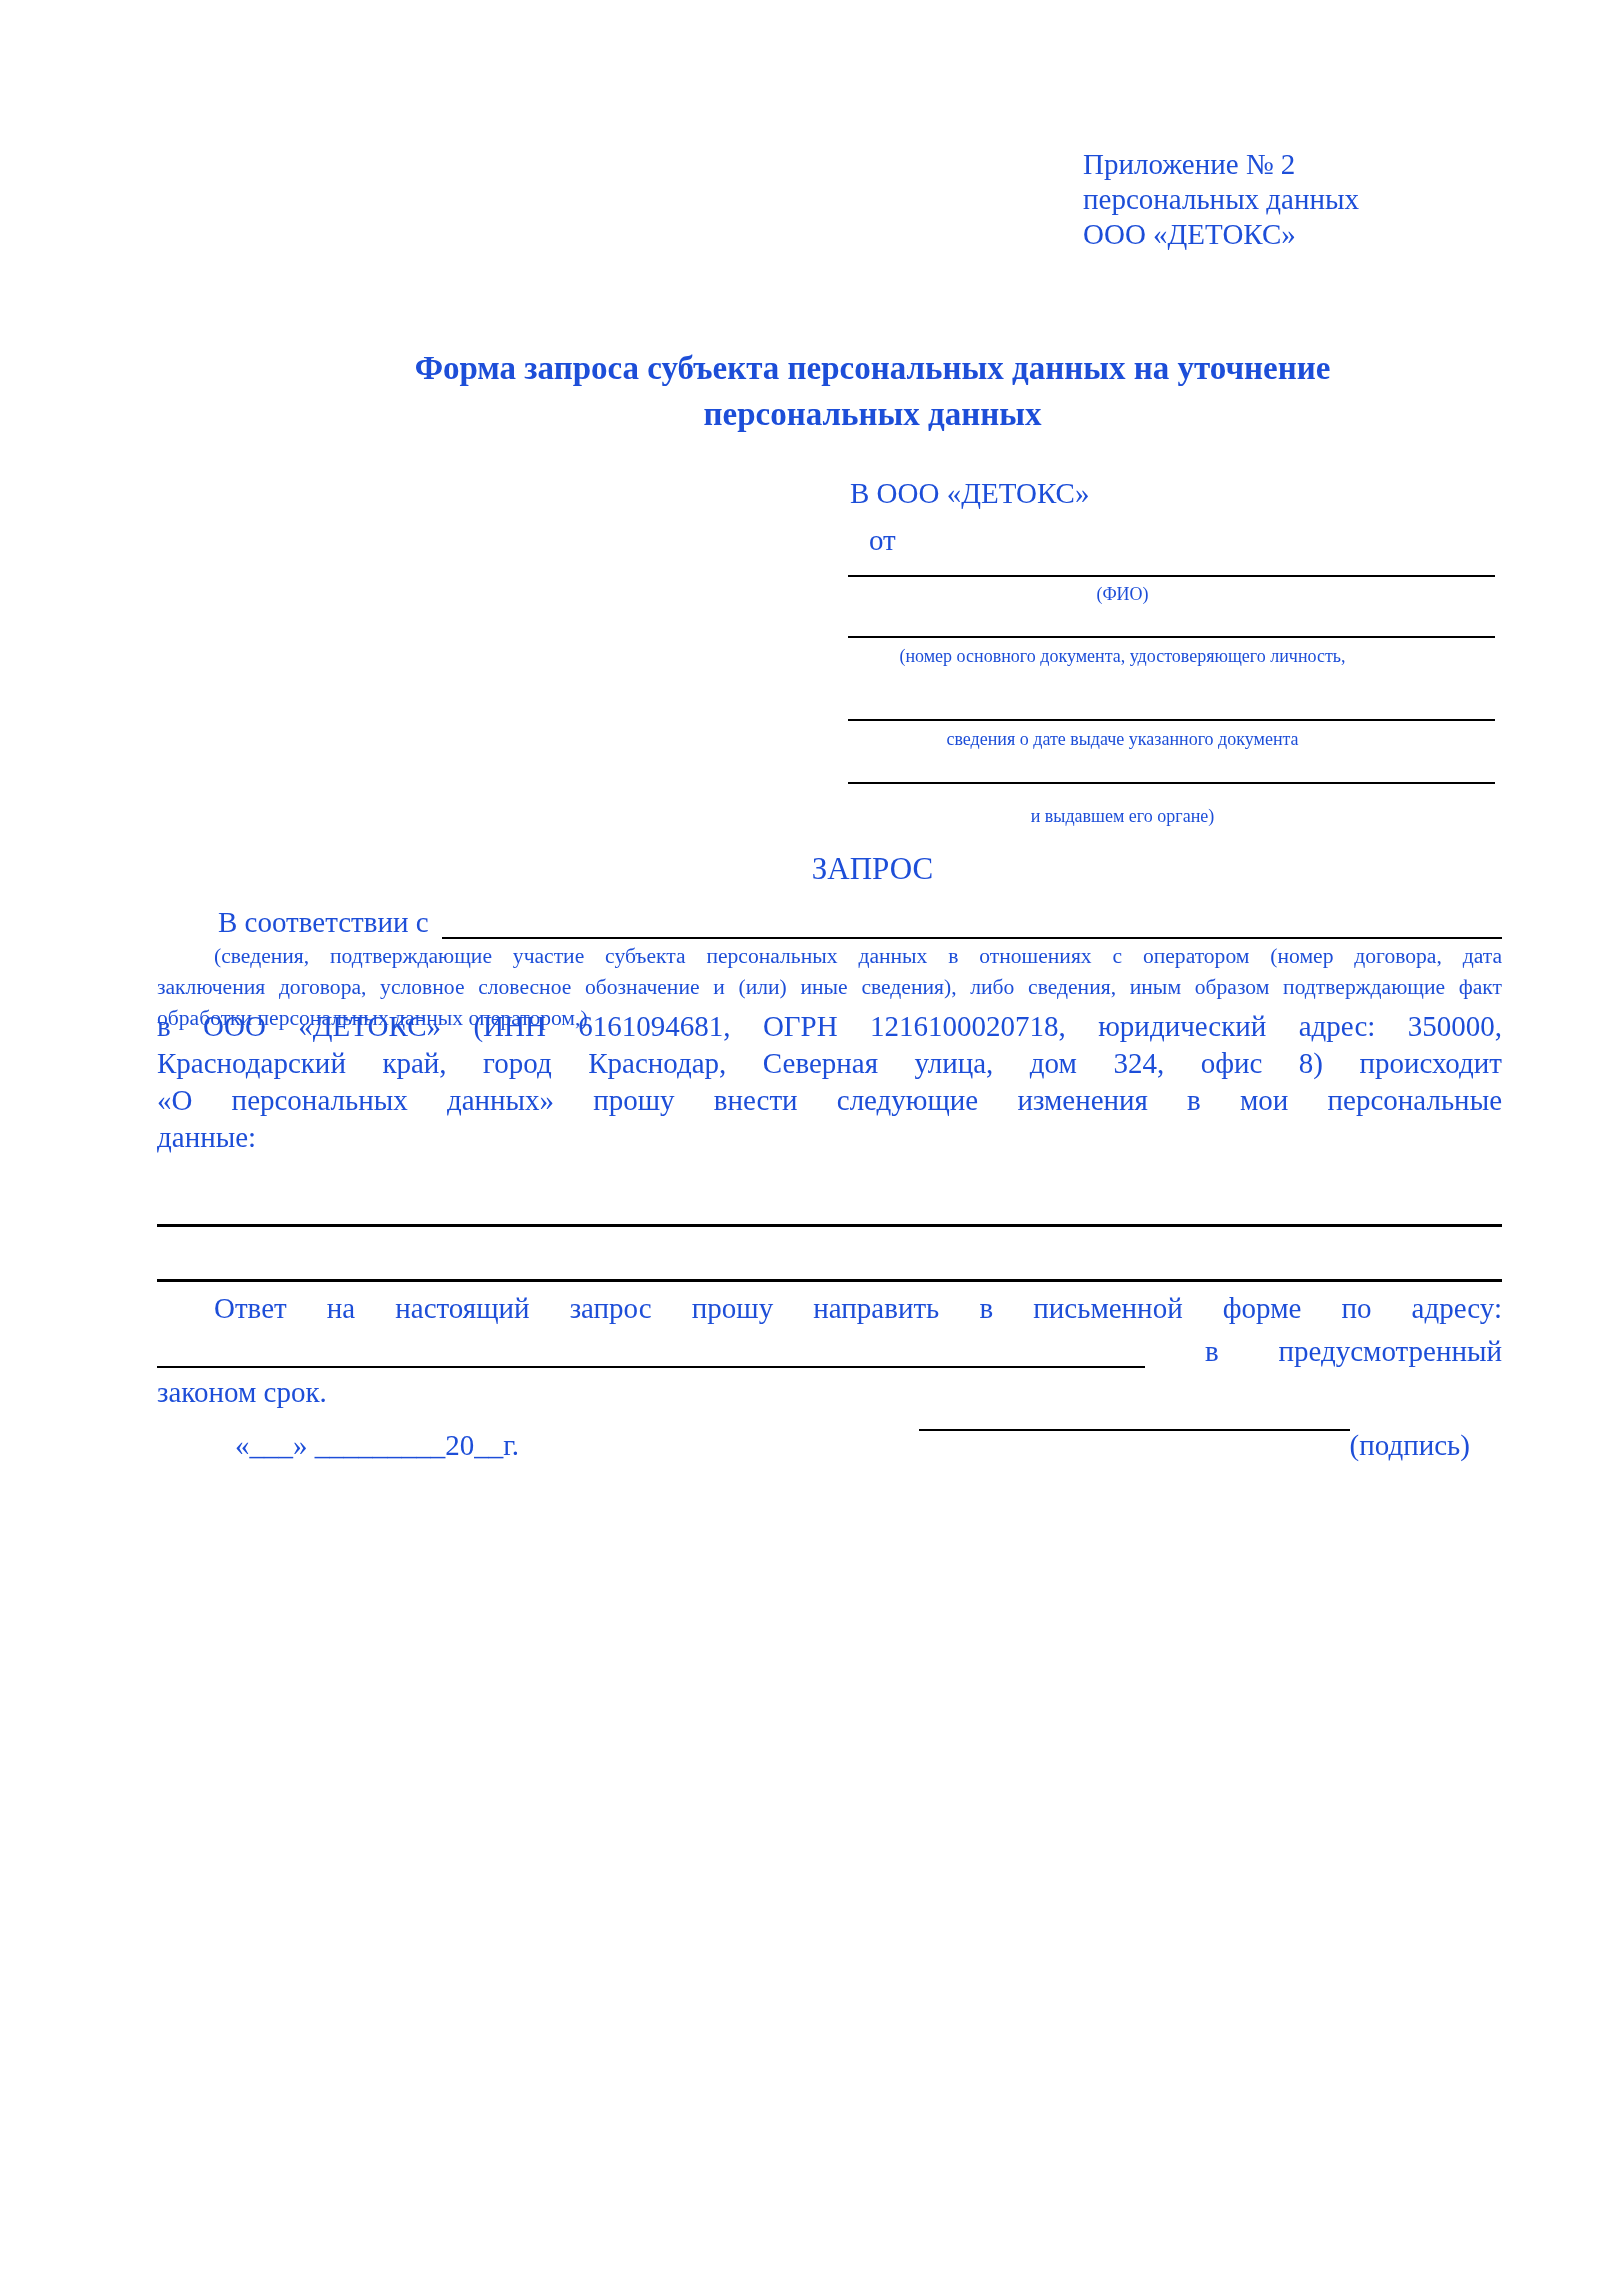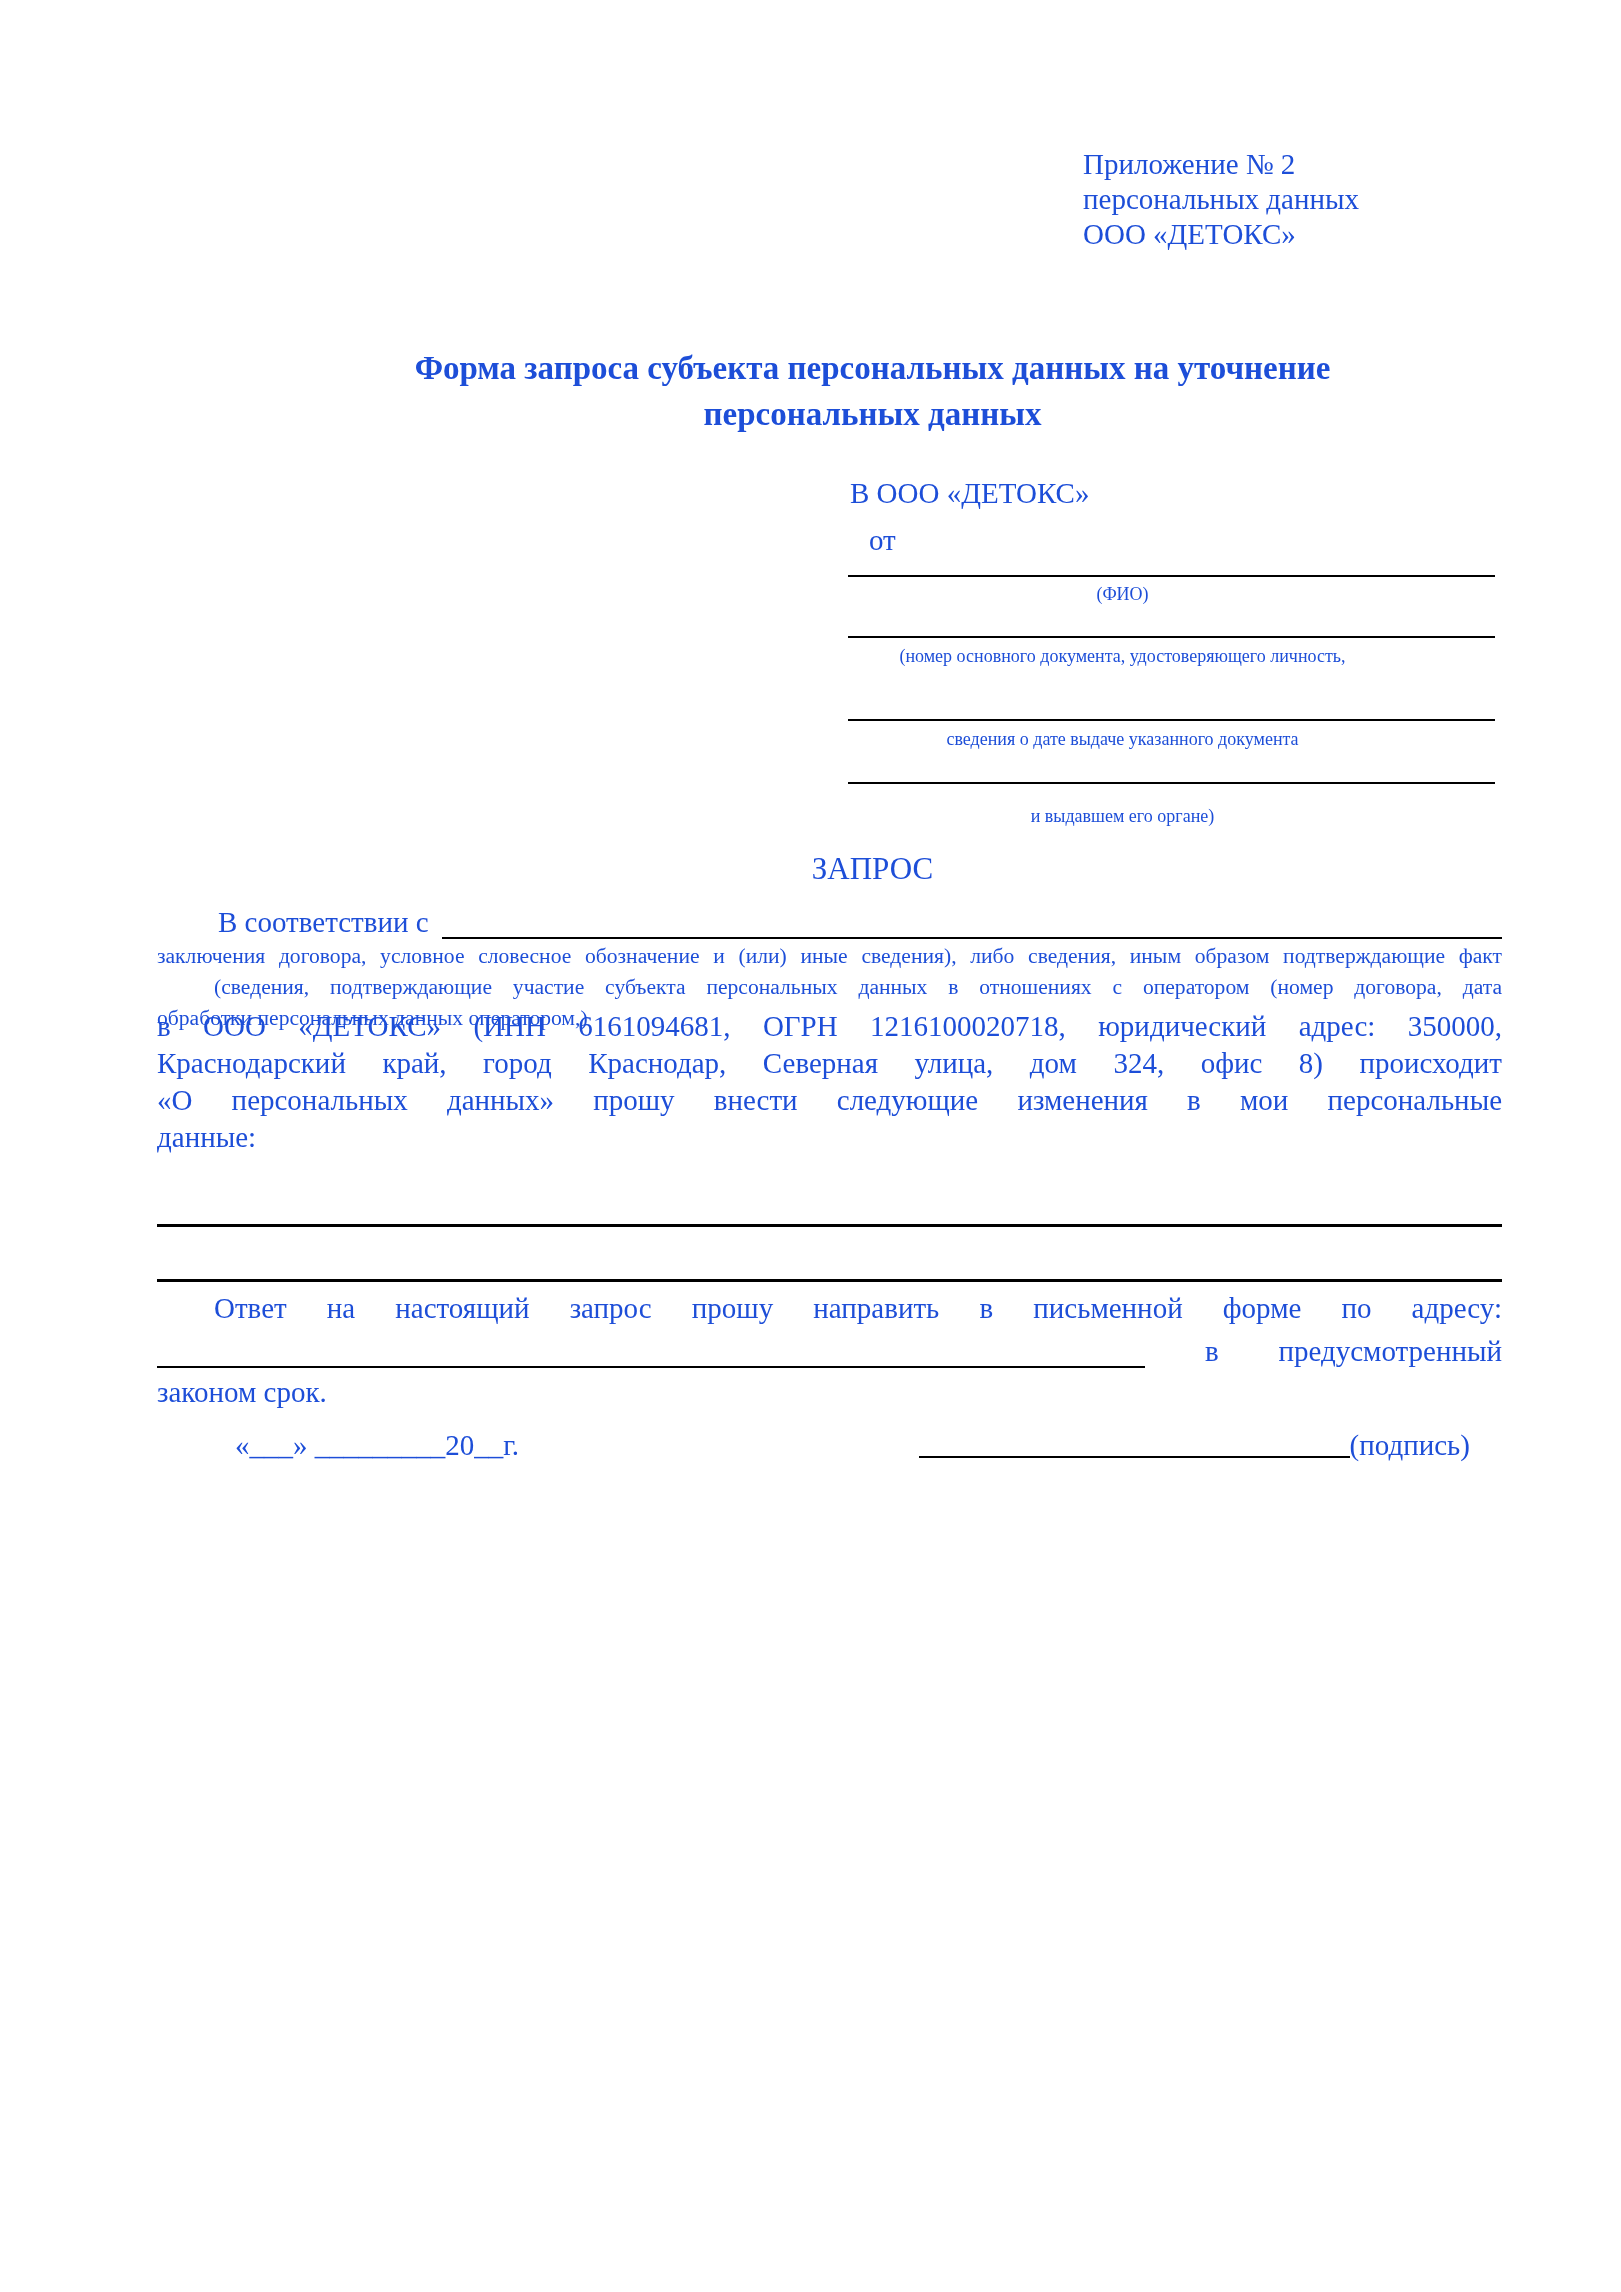--- a/index.html
+++ b/index.html
@@ -62,21 +62,21 @@
     display:flex; align-items:flex-end; justify-content:space-between;
   }
   .reply2 .addr-line { width:988px; height:0; border-bottom:2.9px solid #000; }
   .reply-tail { position:absolute; left:157px; top:1376px; }
   
   .footer {
     position:absolute; left:157px; top:1429px; width:1345px;
     display:flex; justify-content:space-between; align-items:flex-end;
   }
   .footer .date { padding-left:78px; white-space:pre; }
-  .sig-group { display:flex; align-items:flex-end; margin-right:32px; }
+  .sig-group { display:flex; align-items:flex-start; margin-right:32px; }
   .sig-line { width:431px; height:0; border-bottom:2.9px solid #000; margin-bottom:3.9px; }
 </style>
 </head>
 <body>
 
 <div class="page">
 
   <div class="header-right">
     <div>Приложение № 2</div>
     <div>персональных данных</div>
@@ -107,22 +107,22 @@
   </div>
 
   <div class="request-heading">ЗАПРОС</div>
 
   <div class="accordance">
     <span class="prefix">В соответствии с</span>
     <div class="fill-line"></div>
   </div>
 
   <div class="note">
+    <div class="just indent">(сведения, подтверждающие участие субъекта персональных данных в отношениях с оператором (номер договора, дата</div>
     <div class="just">заключения договора, условное словесное обозначение и (или) иные сведения), либо сведения, иным образом подтверждающие факт</div>
-    <div class="just indent">(сведения, подтверждающие участие субъекта персональных данных в отношениях с оператором (номер договора, дата</div>
     <div>обработки персональных данных оператором,)</div>
   </div>
 
   <div class="body-par">
     <div class="just">в ООО «ДЕТОКС» (ИНН 6161094681, ОГРН 1216100020718, юридический адрес: 350000,</div>
     <div class="just">Краснодарский край, город Краснодар, Северная улица, дом 324, офис 8) происходит</div>
     <div class="just">«О персональных данных» прошу внести следующие изменения в мои персональные</div>
     <div>данные:</div>
   </div>
 

